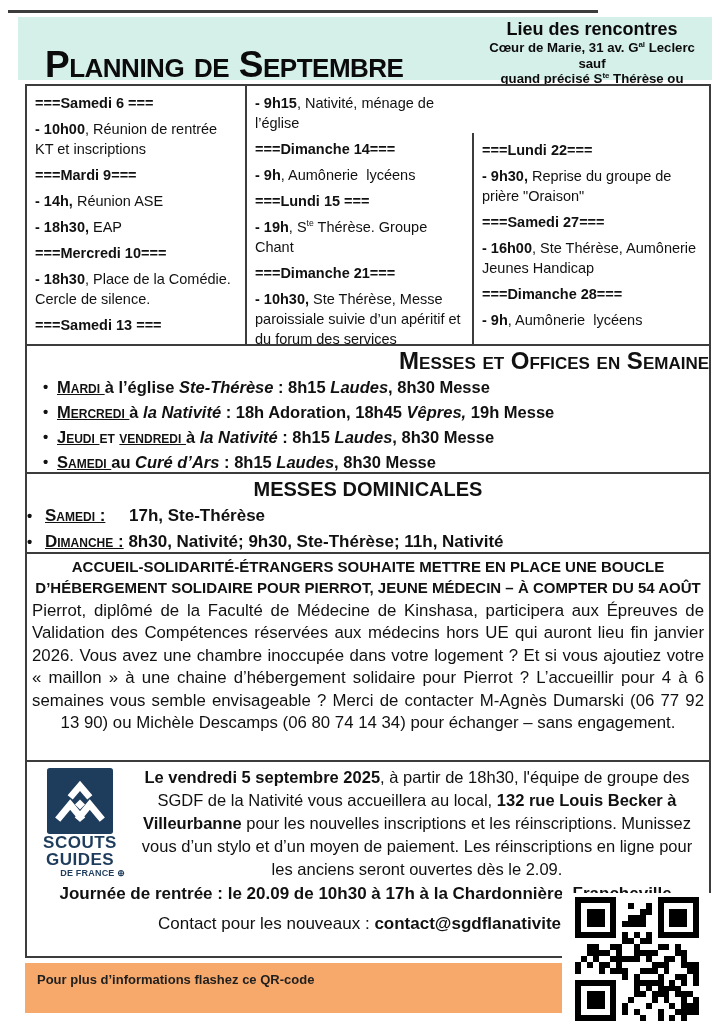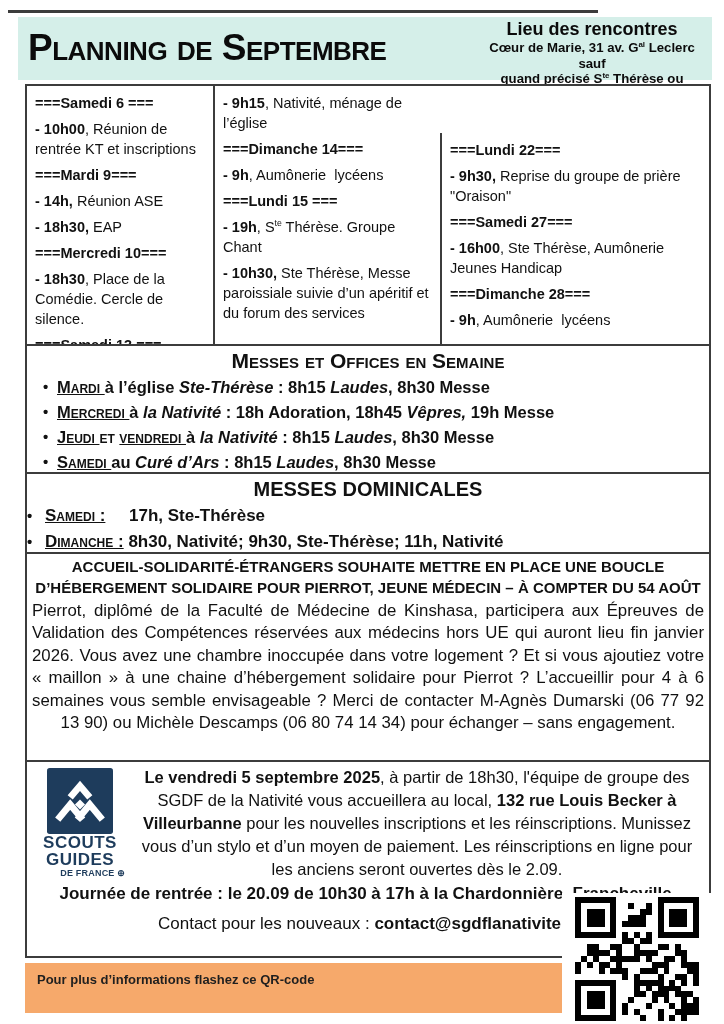--- a/index.html
+++ b/index.html
@@ -18,50 +18,50 @@
   .b{font-weight:bold}
   .i{font-style:italic}
   .u{text-decoration:underline}
   .sc{font-variant:small-caps}
   .sup{vertical-align:super;font-size:60%;line-height:0}
 
   .top-rule{position:absolute;left:8px;top:10px;width:590px;height:3px;background:var(--border);}
 
   .band{position:absolute;left:18px;top:17px;width:694px;height:63px;background:var(--teal);}
   .page-title{
-    position:absolute;left:10px;top:1px;margin:0;
+    position:absolute;left:10px;top:1px;margin:17px;
     font-size:37px;font-weight:bold;font-variant:small-caps;letter-spacing:-0.5px;
     line-height:60px;color:#0b0b0b;white-space:nowrap;
   }
   .venue{position:absolute;right:4px;top:2px;width:232px;text-align:center;color:#0b0b0b;}
   .venue-title{font-size:18px;font-weight:bold;line-height:21px;}
   .venue-line{font-size:13.2px;font-weight:bold;line-height:15.5px;}
 
   .sched{
     position:absolute;left:25px;top:84px;width:686px;height:262px;
     border:2.5px solid var(--border);box-sizing:border-box;display:flex;background:#fff;
   }
   .sched .col{box-sizing:border-box;padding:1px 8px 0 8px;font-size:14.5px;line-height:20px;overflow:hidden;}
   .sched .col + .col{border-left:2.5px solid var(--border);}
-  .sched .col:nth-child(1){width:186px;}
+  .sched .col:nth-child(1){width:218px;}
   .sched .col:nth-child(2){width:227px;}
   .sched .col:nth-child(3){flex:1;margin-top:47px;}
   .sched p{margin:6px 0;}
 
   .box{
     position:absolute;left:25px;width:686px;background:#fff;
     border:2.5px solid var(--border);box-sizing:border-box;
   }
   #box-weekday{top:344px;height:130px;}
   #box-sunday{top:472px;height:82px;}
   #box-solidarity{top:552px;height:210px;}
   #box-scouts{top:760px;height:198px;padding:4px 8px;}
 
   .section-title{text-align:center;font-weight:bold;font-size:20px;line-height:26px;margin:2px 0 0 0;}
-  #box-weekday .section-title{font-variant:small-caps;font-size:21px;}
+  #box-weekday .section-title{font-variant:small-caps;font-size:24px;text-align:right;}
 
   .bullet-line{position:relative;margin:1px 6px 1px 16px;padding-left:14px;
     font-weight:bold;font-size:16.5px;line-height:24px;}
   .bullet-line::before{content:"\2022";position:absolute;left:0;top:0;font-size:15px;}
   #box-sunday .bullet-line{margin-left:0;padding-left:18px;font-size:17px;line-height:25px;}
 
   .sol-heading{font-weight:bold;text-align:center;font-size:15px;line-height:20.5px;margin:3px 8px 0 8px;}
   .sol-body{font-size:16.8px;line-height:22.4px;text-align:justify;text-align-last:center;margin:2px 5px 0 5px;}
 
   .sgdf-logo{float:left;width:90px;margin:2px 8px 0 0;text-align:center;}
@@ -110,20 +110,21 @@
         <p><span class="b">===Mercredi 10===</span></p>
         <p><span class="b">- 18h30</span><span>, Place de la Comédie. Cercle de silence.</span></p>
         <p><span class="b">===Samedi 13 ===</span></p>
       </div>
     <div class="col">
         <p><span class="b">- 9h15</span><span>, Nativité, ménage de l’église</span></p>
         <p><span class="b">===Dimanche 14===</span></p>
         <p><span class="b">- 9h</span><span>, Aumônerie&nbsp; lycéens</span></p>
         <p><span class="b">===Lundi 15 ===</span></p>
         <p><span class="b">- 19h</span><span>, S</span><span class="sup">te</span><span> Thérèse. Groupe Chant</span></p>
+        <p><span class="b">===Dimanche 21===</span></p>
         <p><span class="b">- 10h30,</span><span> Ste Thérèse, Messe paroissiale suivie d’un apéritif et du forum des services</span></p>
       </div>
     <div class="col">
         <p><span class="b">===Lundi 22===</span></p>
         <p><span class="b">- 9h30,</span><span> Reprise du groupe de prière "Oraison"</span></p>
         <p><span class="b">===Samedi 27===</span></p>
         <p><span class="b">- 16h00</span><span>, Ste Thérèse, Aumônerie Jeunes Handicap</span></p>
         <p><span class="b">===Dimanche 28===</span></p>
         <p><span class="b">- 9h</span><span>, Aumônerie&nbsp; lycéens</span></p>
       </div>

